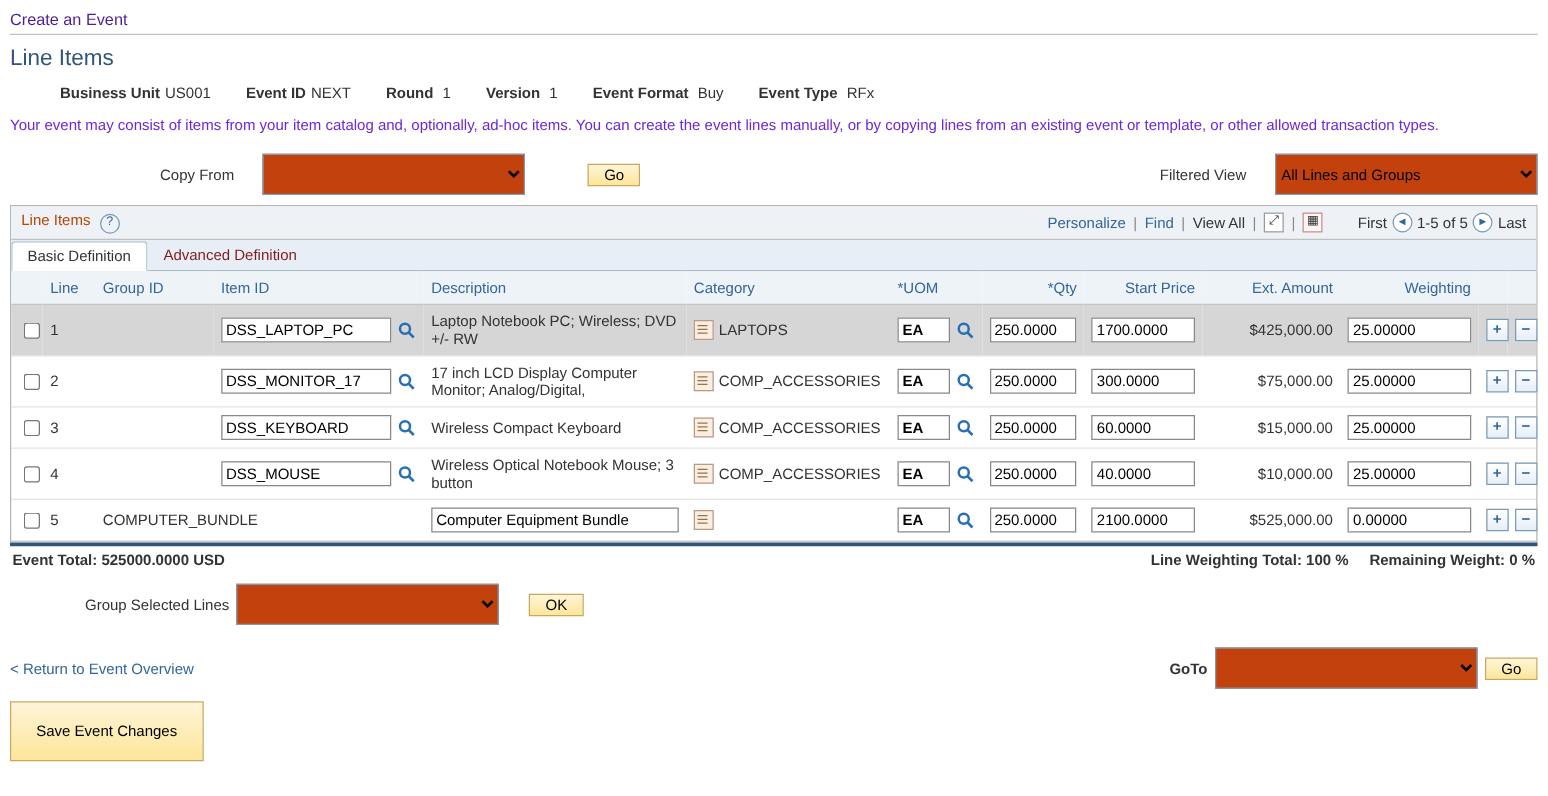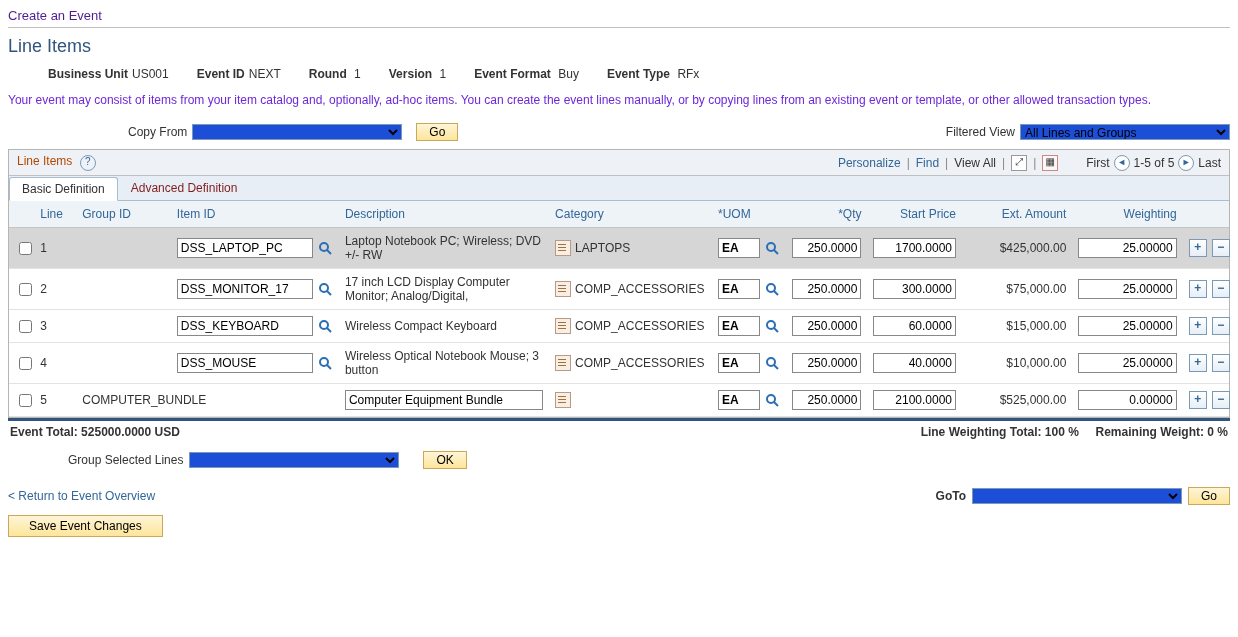--- a/index.html
+++ b/index.html
@@ -12,23 +12,23 @@
   }
   a { color: #336699; text-decoration: none; }
   .page-top-link { color:#4c1d95; font-size:13px; }
   hr.top-rule { border:none; border-top:1px solid #c0c0c0; margin:4px 0 8px 0; }
   .section-title { color:#31557d; font-size:18px; font-weight:normal; margin:0 0 10px 0; }
   .meta-row { display:flex; gap:28px; margin: 6px 0 10px 40px; font-size:12px;}
   .meta-row span.lbl { font-weight:bold; margin-right:4px;}
   .help-text { font-size:12px; color:#6d28d9; margin-bottom:16px; }
 
   .row-controls { display:flex; justify-content:space-between; align-items:center; margin-bottom:8px; }
-  .row-controls .left, .row-controls .right { display:flex; align-items:center; gap:1px; }
+  .row-controls .left, .row-controls .right { display:flex; align-items:center; gap:19px; }
   .row-controls .lbl { font-size:12px; margin-right:4px;}
-  select.std-select { font-size:12px; height:16px; background:#1d4ed8; border:1px solid #7a9ab5; }
+  select.std-select { font-size:12px; height:33px; background:#c2410c; border:1px solid #7a9ab5; }
   select.wide { width:210px; }
   button.btn {
     font-size:12px; padding:1px 12px;
     background:linear-gradient(#fef5d8,#fde59a);
     border:1px solid #c9a85a; cursor:pointer;
   }
 
   .grid-wrap {
     border:1px solid #b5b5b5;
     margin-bottom:0;
@@ -79,21 +79,21 @@
   table.grid td {
     padding:6px 6px; font-size:12px; border-bottom:1px solid #e3e3e3;
     vertical-align:middle;
   }
   table.grid tr.shaded td { background:#d6d6d6; }
   table.grid td.right { text-align:right; }
   input.cell-text {
     width:100%; box-sizing:border-box; font-size:12px; padding:2px 3px;
     border:1px solid #888;
   }
-  input.cell-num { text-align:right; }
+  input.cell-num { }
   input.cell-uom { width:32px;font-weight:bold; }
   .lookup-icon {
     display:inline-flex; width:16px; height:16px; align-items:center; justify-content:center;
     cursor:pointer;
   }
   .lookup-icon svg circle{ fill:none; stroke:#2a6fb5; stroke-width:2;}
   .lookup-icon svg line{ stroke:#2a6fb5; stroke-width:2;}
   .cat-icon {
     display:inline-block; width:14px; height:14px; border:1px solid #b98; background:#f8efe2; cursor:pointer;
     position:relative;
@@ -117,21 +117,21 @@
   .group-row .lbl { font-size:12px; }
 
   .bottom-row {
     display:flex; justify-content:space-between; align-items:center;
     margin-top:14px;
   }
   .bottom-row .left-links a{ color:#336699; }
   .bottom-row .right-goto { display:flex; align-items:center; gap:6px; }
 
   button.save-btn {
-    margin-top:10px; font-size:12px; padding:3px 20px;
+    margin-top:10px; font-size:12px; padding:16px 20px;
     background:linear-gradient(#fef5d8,#fde59a);
     border:1px solid #c9a85a; cursor:pointer;
   }
 </style>
 </head>
 <body>
 
 
 
 <a href="#" class="page-top-link">Create an Event</a>

